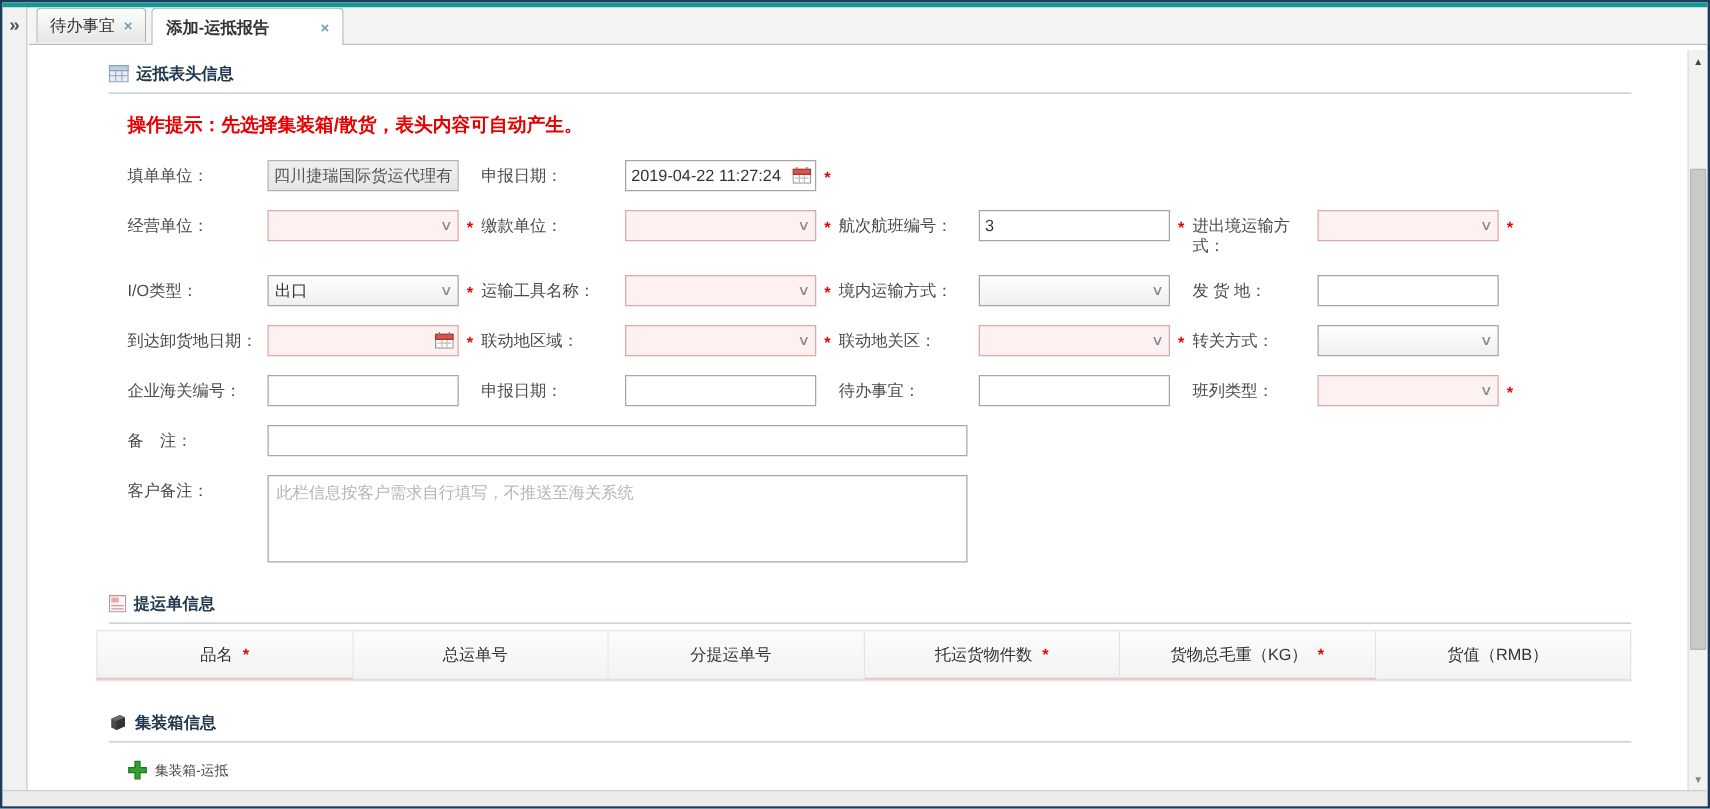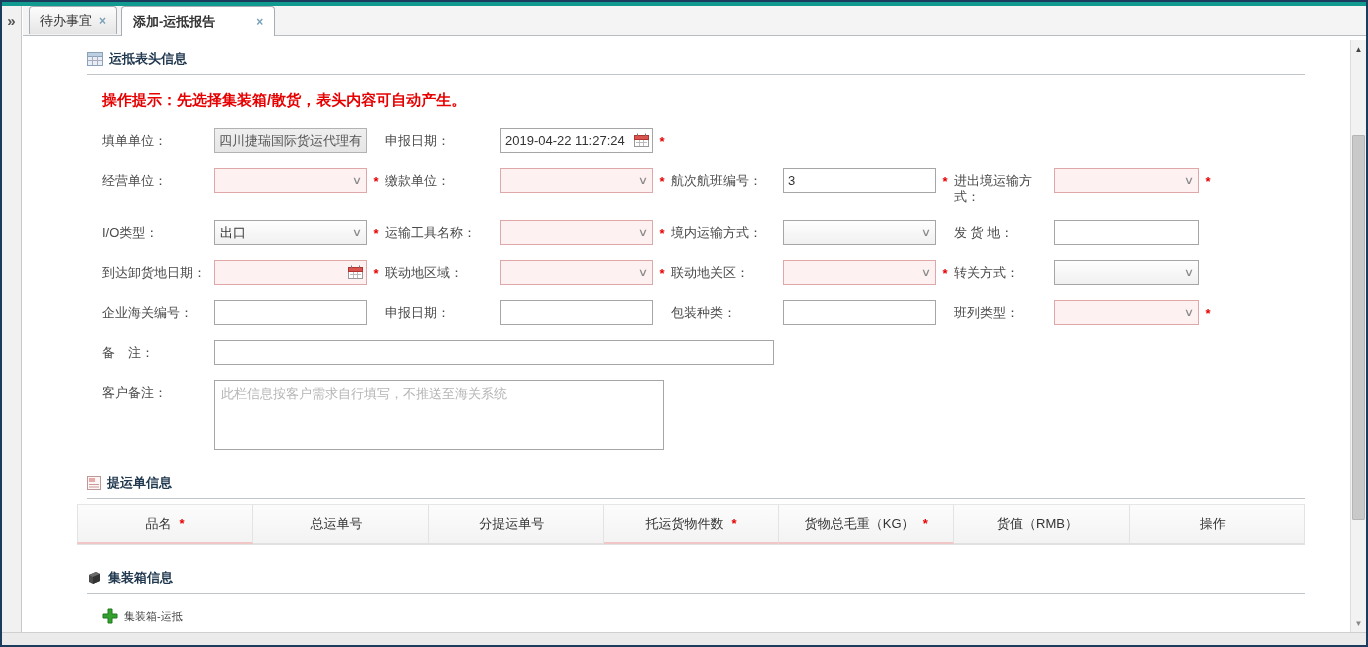--- a/index.html
+++ b/index.html
@@ -39,21 +39,21 @@
   input.txt:disabled, input.txt.dis { background:linear-gradient(#efefef,#e6e6e6); color:#555; border-color:#b2b2b2; }
   input.txt.haspad { padding-right:22px; }
   input.txt.pinkbg { background:#fdf1f1; border-color:#dfa8a8; }
   .cal-ic { position:absolute; right:4px; top:5px; cursor:pointer; }
 
   .sel { height:25px; border:1px solid #a6a6a6; background:linear-gradient(#fefefe,#f0f0f0); display:flex; align-items:center; justify-content:space-between; padding:0 5px; font-size:13px; color:#333; cursor:pointer; }
   .sel.pink { background:#fdf1f1; border-color:#dfa8a8; }
   .chev { color:#8a8a8a; font-size:11px; transform:scaleX(1.3); }
 
   input.long { width:560px; }
-  textarea.ta { width:450px; height:70px; border:1px solid #a6a6a6; font-size:13px; font-family:inherit; color:#333; padding:4px 6px; resize:none; }
+  textarea.ta { width:560px; height:70px; border:1px solid #a6a6a6; font-size:13px; font-family:inherit; color:#333; padding:4px 6px; resize:none; }
   textarea.ta::placeholder { color:#b5b5b5; }
 
   
   .tbl { display:flex; margin-top:5px; border-bottom:1px solid #e2e2e2; }
   .th { flex:1; text-align:center; padding:10px 2px; font-size:13px; color:#333;
         background:linear-gradient(#fcfcfc,#f3f3f3); border-top:1px solid #e6e6e6;
         border-right:1px solid #e3e3e3; border-bottom:1px solid #e0e0e0; white-space:nowrap; }
   .th:first-child { border-left:1px solid #e3e3e3; }
   .th .star-inl { color:#e60000; font-weight:bold; margin-left:8px; }
   .th.req { border-bottom:2px solid #f0c6c6; padding-bottom:9px; }
@@ -227,21 +227,21 @@
         <span class="star"></span>
       </div>
 
       <div class="frow">
         <span class="lbl">企业海关编号：</span>
         <span class="fld"><input class="txt" style=""></span>
         <span class="star"></span>
         <span class="lbl w2">申报日期：</span>
         <span class="fld"><input class="txt" style=""></span>
         <span class="star"></span>
-        <span class="lbl">包装种类：</span>
+        <span class="lbl">待办事宜：</span>
         <span class="fld"><input class="txt" style=""></span>
         <span class="star"></span>
         <span class="lbl w4">班列类型：</span>
         <span class="fld w4">
             <span class="sel pink">
               <span></span>
               <span class="chev">∨</span>
             </span>
           </span>
         <span class="star">*</span>
@@ -266,21 +266,20 @@
           </svg>
         <span>提运单信息</span>
       </div>
       <div class="tbl">
         <div class="th req"><span>品名</span><span class="star-inl star">*</span></div>
         <div class="th"><span>总运单号</span><span class="star-inl star"></span></div>
         <div class="th"><span>分提运单号</span><span class="star-inl star"></span></div>
         <div class="th req"><span>托运货物件数</span><span class="star-inl star">*</span></div>
         <div class="th req"><span>货物总毛重（KG）</span><span class="star-inl star">*</span></div>
         <div class="th"><span>货值（RMB）</span><span class="star-inl star"></span></div>
-        <div class="th"><span>操作</span><span class="star-inl star"></span></div>
       </div>
 
       <div class="section-hd sec-gap">
         <svg width="15" height="14">
             <polygon points="2,4 9,1 13,3 13,10 6,13 2,11" fill="#4a4a4a"></polygon>
             <polygon points="2,4 9,1 13,3 6,6" fill="#6b6b6b"></polygon>
             <polygon points="6,6 13,3 13,10 6,13" fill="#333"></polygon>
           </svg>
         <span>集装箱信息</span>
       </div>

